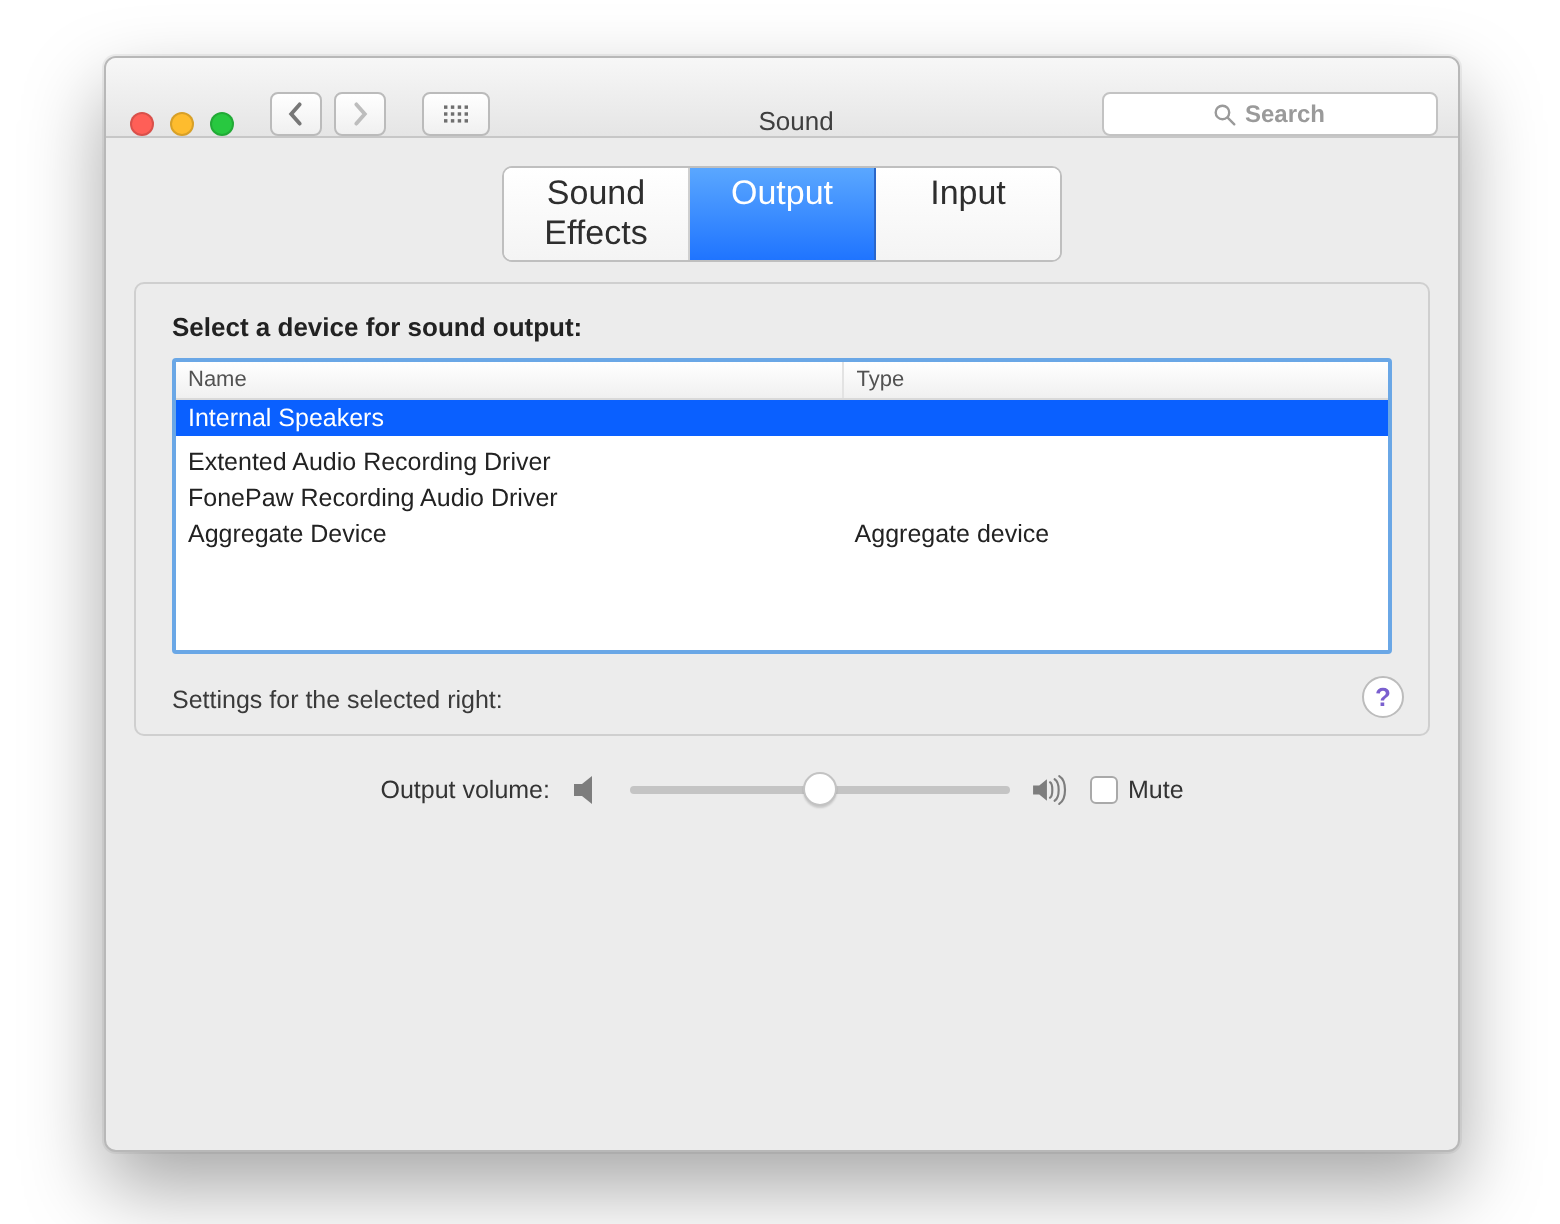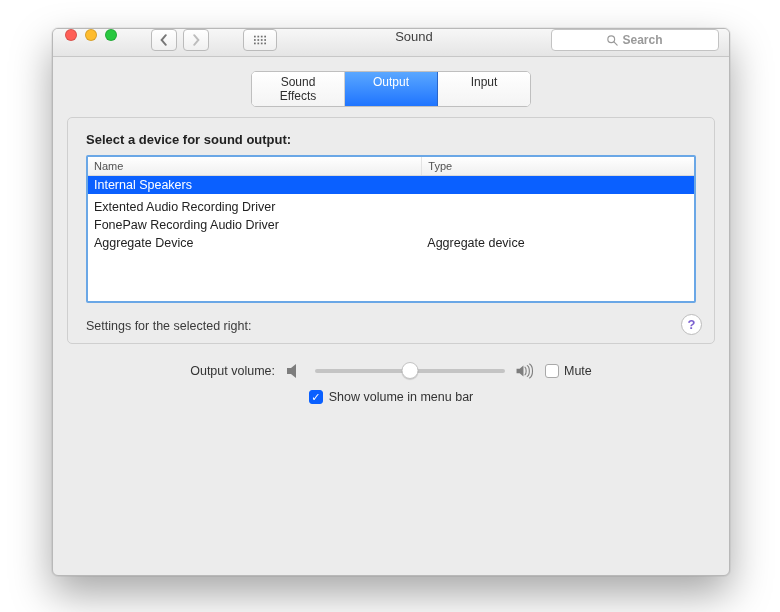--- a/index.html
+++ b/index.html
@@ -9,24 +9,24 @@
     position: absolute;
     left: 52px; top: 28px;
     width: 678px; height: 548px;
     background: #ececec;
     border: 1px solid #b8b8b8;
     border-radius: 6px;
     box-shadow: 0 18px 40px rgba(0,0,0,.35), 0 0 0 1px rgba(0,0,0,.05);
     overflow: hidden;
   }
   .titlebar {
-    height: 28px;
+    height: 40px;
     background: linear-gradient(#f7f7f7,#e5e5e5);
     border-bottom: 1px solid #c7c7c7;
-    display: flex; align-items: flex-start; gap: 16px;
+    display: flex; align-items: flex-end;
   }
   .traffic { display: flex; gap: 8px; padding-left: 12px; }
   .dot { width: 12px; height: 12px; border-radius: 50%; border: .5px solid rgba(0,0,0,.15); }
   .dot.red{background:#ff5f57}.dot.yellow{background:#febc2e}.dot.green{background:#28c840}
 
   .toolbar-group { display:flex; gap:6px; margin-left:18px; }
   .tbtn {
     height:22px; min-width:26px; padding:0 6px;
     background:linear-gradient(#ffffff,#f0f0f0);
     border:1px solid #bbb; border-radius:4px;
@@ -42,21 +42,21 @@
     display:flex;align-items:center;justify-content:center;gap:4px;
     color:#9a9a9a;font-size:12px;font-weight:bold;
   }
   .searchbox svg{width:11px;height:11px;fill:#9a9a9a}
 
   .body { padding: 14px 14px 6px 14px; }
   .segmented{
     display:flex;margin:0 auto 10px auto;width:280px;
     border:1px solid #bfbfbf;border-radius:5px;overflow:hidden;background:#fff;
   }
-  .seg{flex:1;text-align:center;font-size:12px;padding:3px 10px;background:linear-gradient(#ffffff,#f4f4f4);color:#2e2e2e;border-right:1px solid #cfcfcf}
+  .seg{flex:1;text-align:center;font-size:17px;padding:3px 10px;background:linear-gradient(#ffffff,#f4f4f4);color:#2e2e2e;border-right:1px solid #cfcfcf}
   .seg:last-child{border-right:none}
   .seg.active{background:linear-gradient(#5aa7ff,#1f74ff);color:#fff;border-right-color:#2a66c9}
 
   .panel{
     border:1px solid #cfcfcf;border-radius:5px;background:#ececec;
     padding:14px 18px 10px 18px; position:relative;
   }
   .panel-title{font-size:13px;font-weight:700;color:#222;margin-bottom:8px}
 
   .table-wrap{
@@ -226,18 +226,14 @@
             <path d="M16 2c3.5 2 3.5 12 0 14" stroke="#7d7d7d" stroke-width="1.4" fill="none" stroke-linecap="round"></path>
             <path d="M19 0c5 3 5 15 0 18" stroke="#7d7d7d" stroke-width="1.4" fill="none" stroke-linecap="round"></path>
           </svg>
       </div>
       <div class="mute-wrap">
         <div class="checkbox"></div>
         <span>Mute</span>
       </div>
     </div>
 
-    <div class="show-row">
-      <div class="checkbox checked"></div>
-      <span>Show volume in menu bar</span>
-    </div>
   </div>
 </div>
 
 </body></html>

